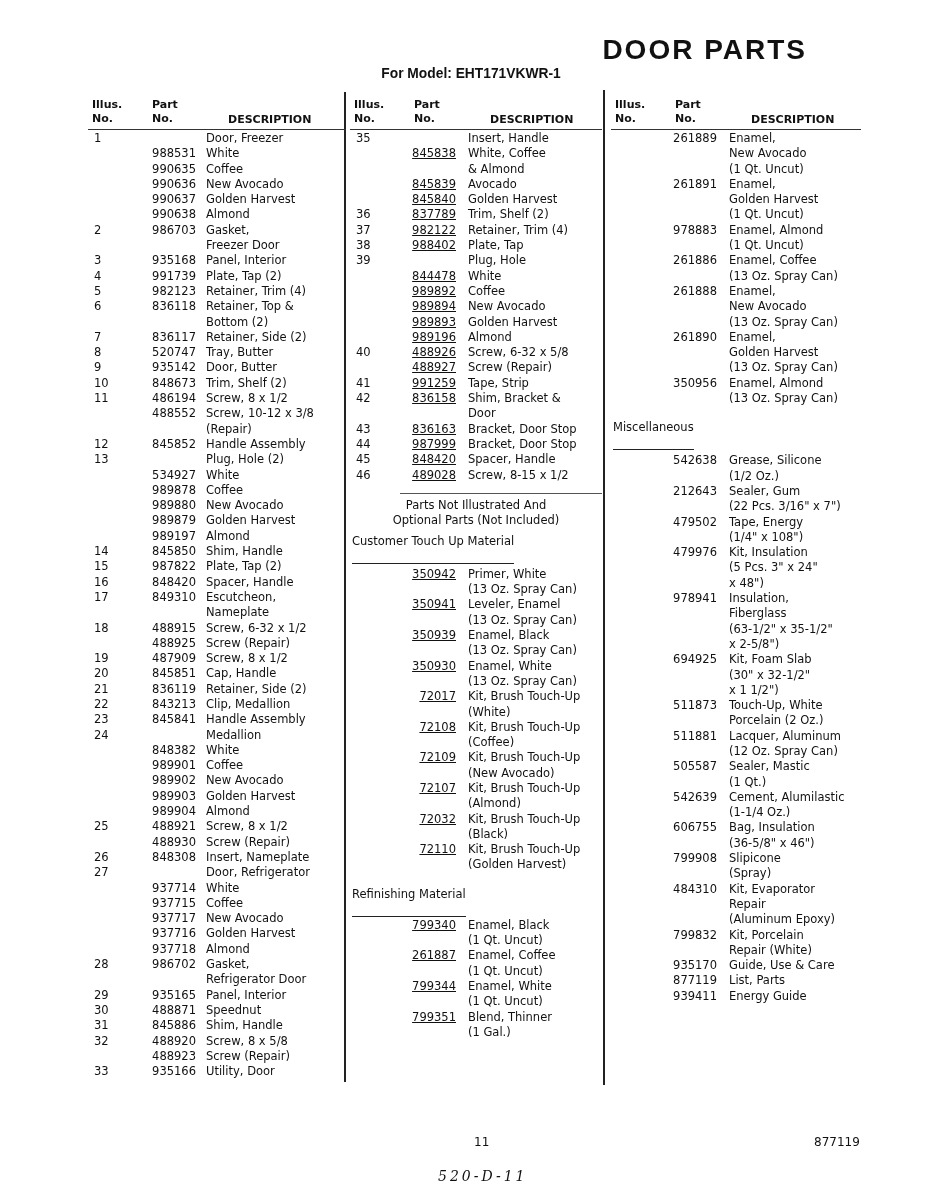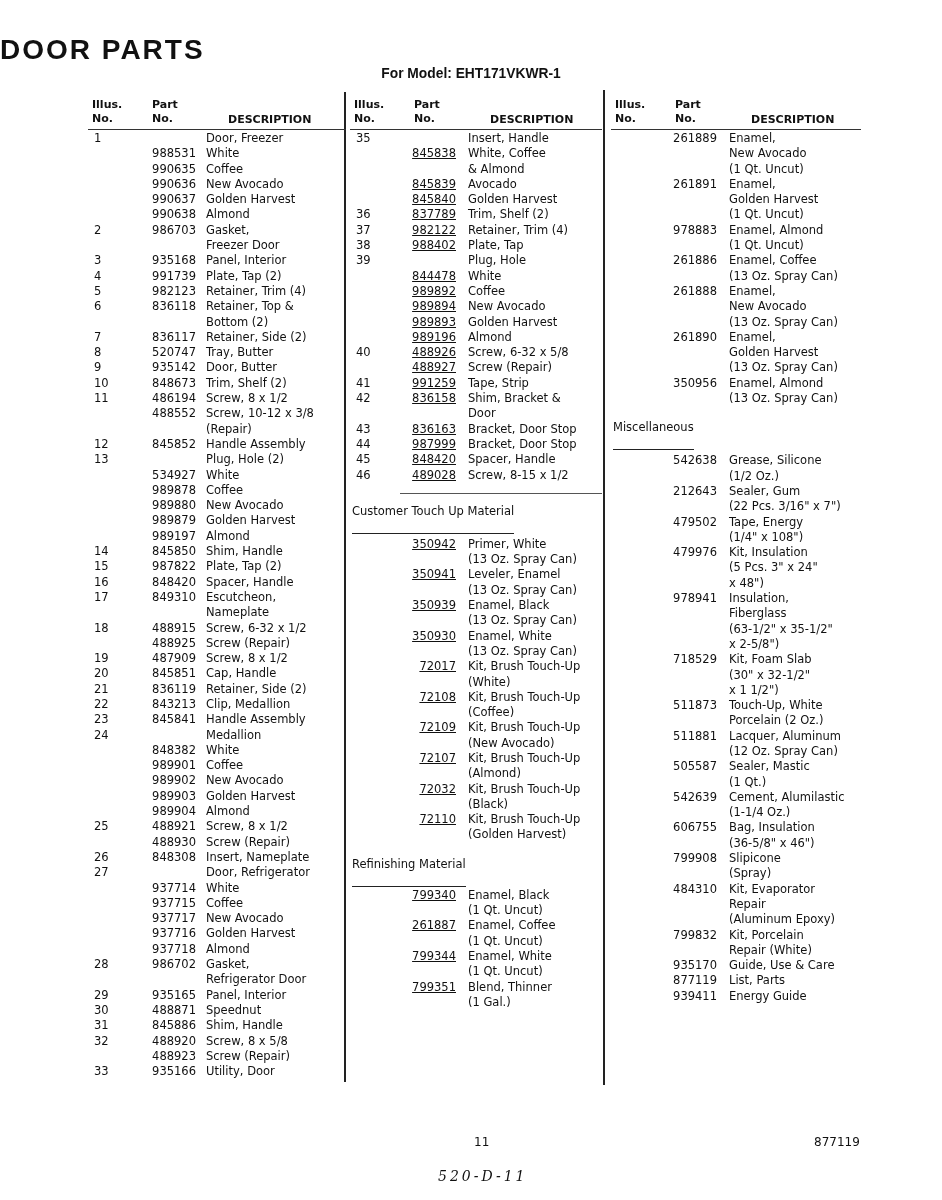--- a/index.html
+++ b/index.html
@@ -1,18 +1,18 @@
 <!DOCTYPE html>
 <html><head>
 <meta charset="utf-8">
 <style>
   html, body { margin:0; padding:0; background:#fff; }
   body { width:942px; height:1200px; position:relative; overflow:hidden; color:#111;
          font-family:"DejaVu Sans", sans-serif; }
-  .title { position:absolute; left:0; width:807px; top:36px; text-align:left;
+  .title { position:absolute; left:0; width:807px; top:36px; text-align:right;
            font-family:"Liberation Sans", sans-serif; font-weight:bold; font-size:28px; letter-spacing:2px; line-height:28px; }
   .subtitle { position:absolute; left:0; width:942px; top:64px; text-align:center;
            font-family:"Liberation Sans", sans-serif; font-weight:bold; font-size:15px; line-height:18px; transform:scaleX(0.92); }
   .col { position:absolute; top:90px; }
   .col1 { left:88px; width:258px; }
   .col2 { left:350px; width:252px; }
   .col3 { left:611px; width:250px; }
   .vrule { position:absolute; width:2px; background:#222; }
   .hdr { position:relative; height:33px; font-size:11px; font-weight:bold;margin-top:8px; }
   .hdr .h-illus { position:absolute; left:4px; top:0; line-height:14px; }
@@ -484,20 +484,24 @@
         <span class="part">848420</span>
         <span class="desc">Spacer, Handle</span>
       </div>
       <div class="row">
         <span class="illus">46</span>
         <span class="part">489028</span>
         <span class="desc">Screw, 8-15 x 1/2</span>
       </div>
     </div>
   <div class="note-rule"></div>
+  <div class="note">
+    <div>Parts Not Illustrated And</div>
+    <div>Optional Parts (Not Included)</div>
+  </div>
   <div class="gap" style="height:6px"></div>
   <div class="section"><span>Customer Touch Up Material</span></div>
   <div class="gap" style="height:18px"></div>
   <div class="rows">
       <div class="row">
         <span class="illus"></span>
         <span class="part">350942</span>
         <span class="desc">Primer, White</span>
       </div>
       <div class="row">
@@ -806,21 +810,21 @@
         <span class="part"></span>
         <span class="desc">(63-1/2" x 35-1/2"</span>
       </div>
       <div class="row">
         <span class="illus"></span>
         <span class="part"></span>
         <span class="desc">x 2-5/8")</span>
       </div>
       <div class="row">
         <span class="illus"></span>
-        <span class="part">718529</span>
+        <span class="part">694925</span>
         <span class="desc">Kit, Foam Slab</span>
       </div>
       <div class="row">
         <span class="illus"></span>
         <span class="part"></span>
         <span class="desc">(30" x 32-1/2"</span>
       </div>
       <div class="row">
         <span class="illus"></span>
         <span class="part"></span>

